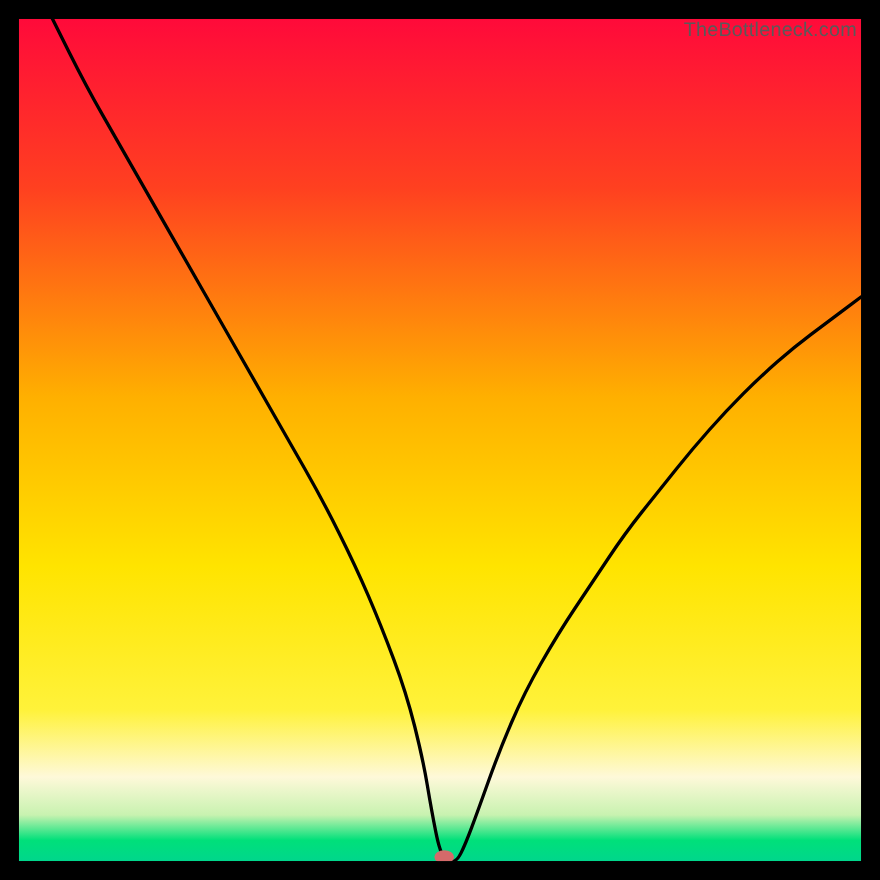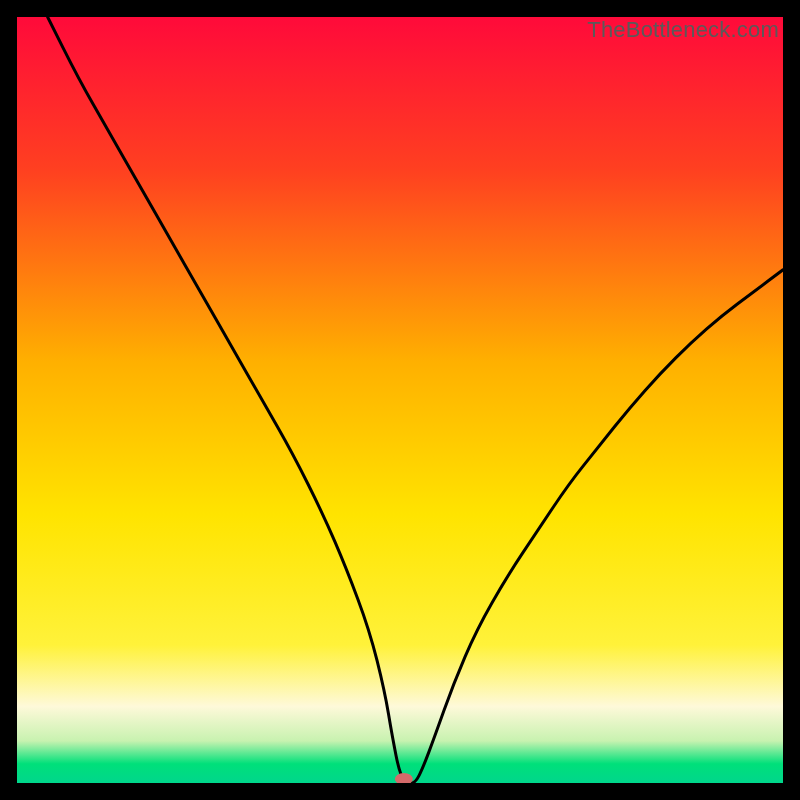--- a/index.html
+++ b/index.html
@@ -22,21 +22,21 @@
     left: 17px;
     top: 17px;
     width: 766px;
     height: 766px;
     overflow: hidden;
   }
   .watermark {
     position: absolute;
     top: 0px;
     right: 4px;
-    font-size: 22px;
+    font-size: 18px;
     font-weight: 500;
     color: #5a5a5a;
     letter-spacing: 0.2px;
     user-select: none;
   }
   svg {
     display: block;
   }
 </style>
 </head>

